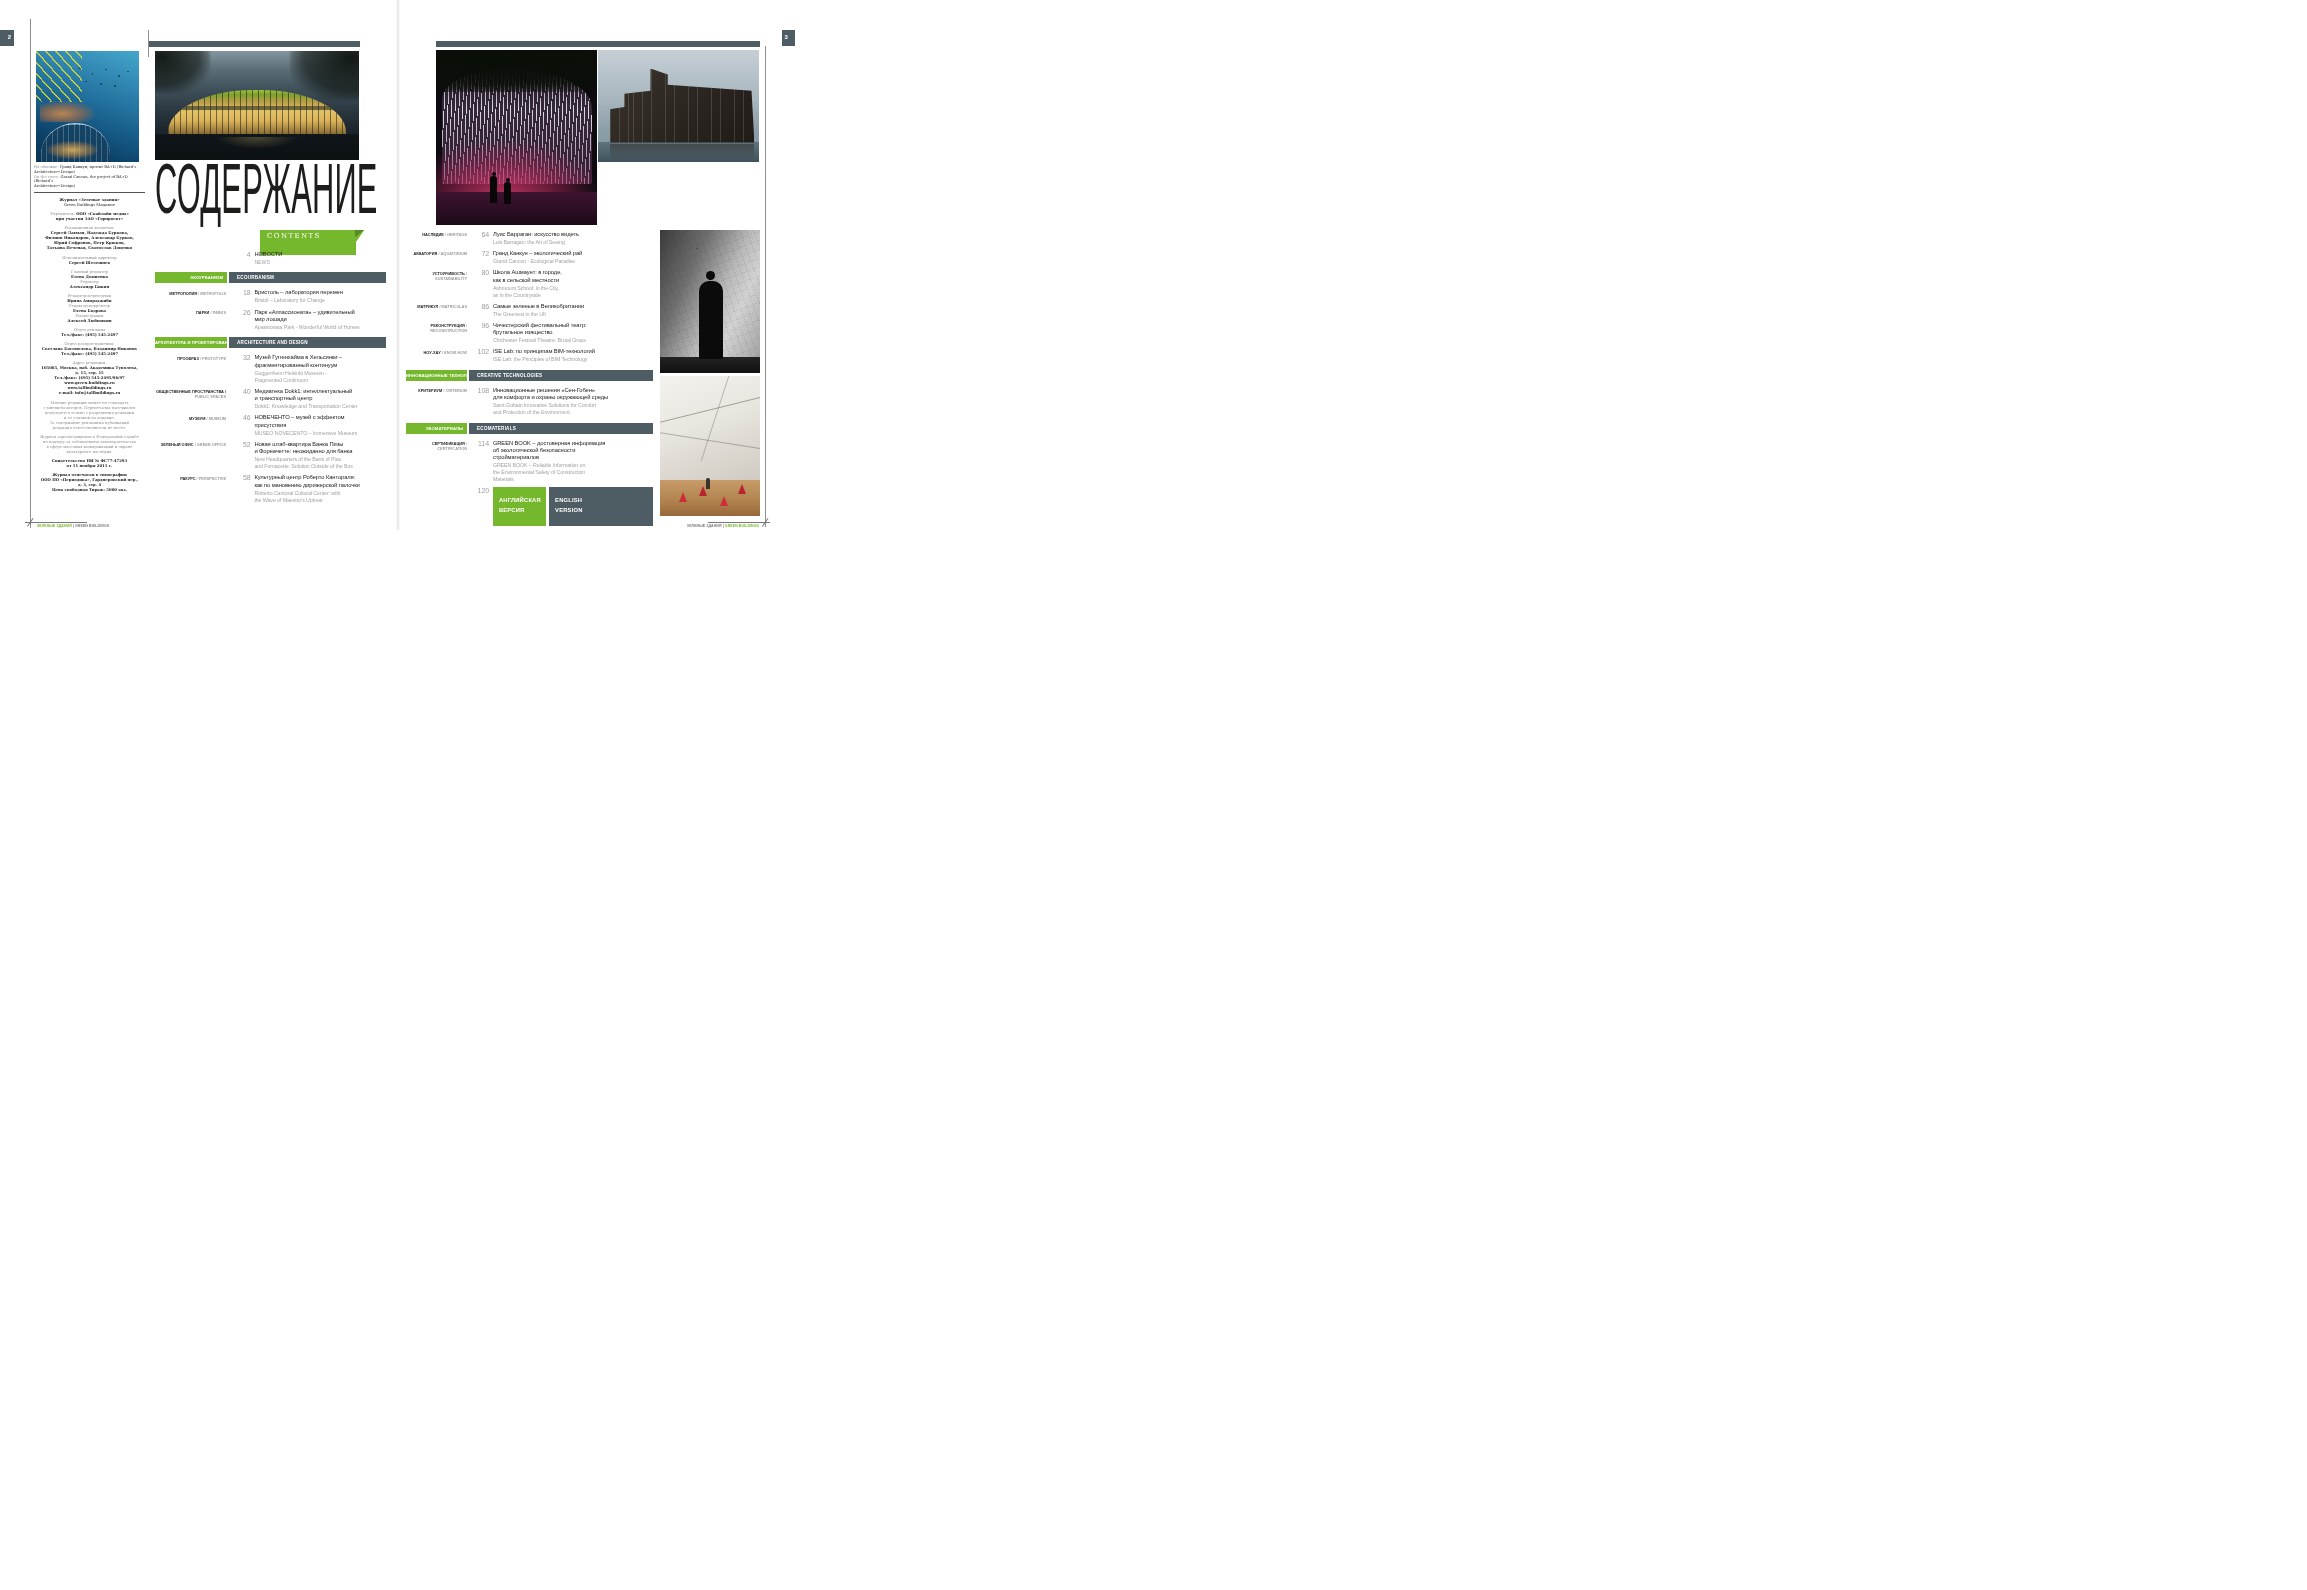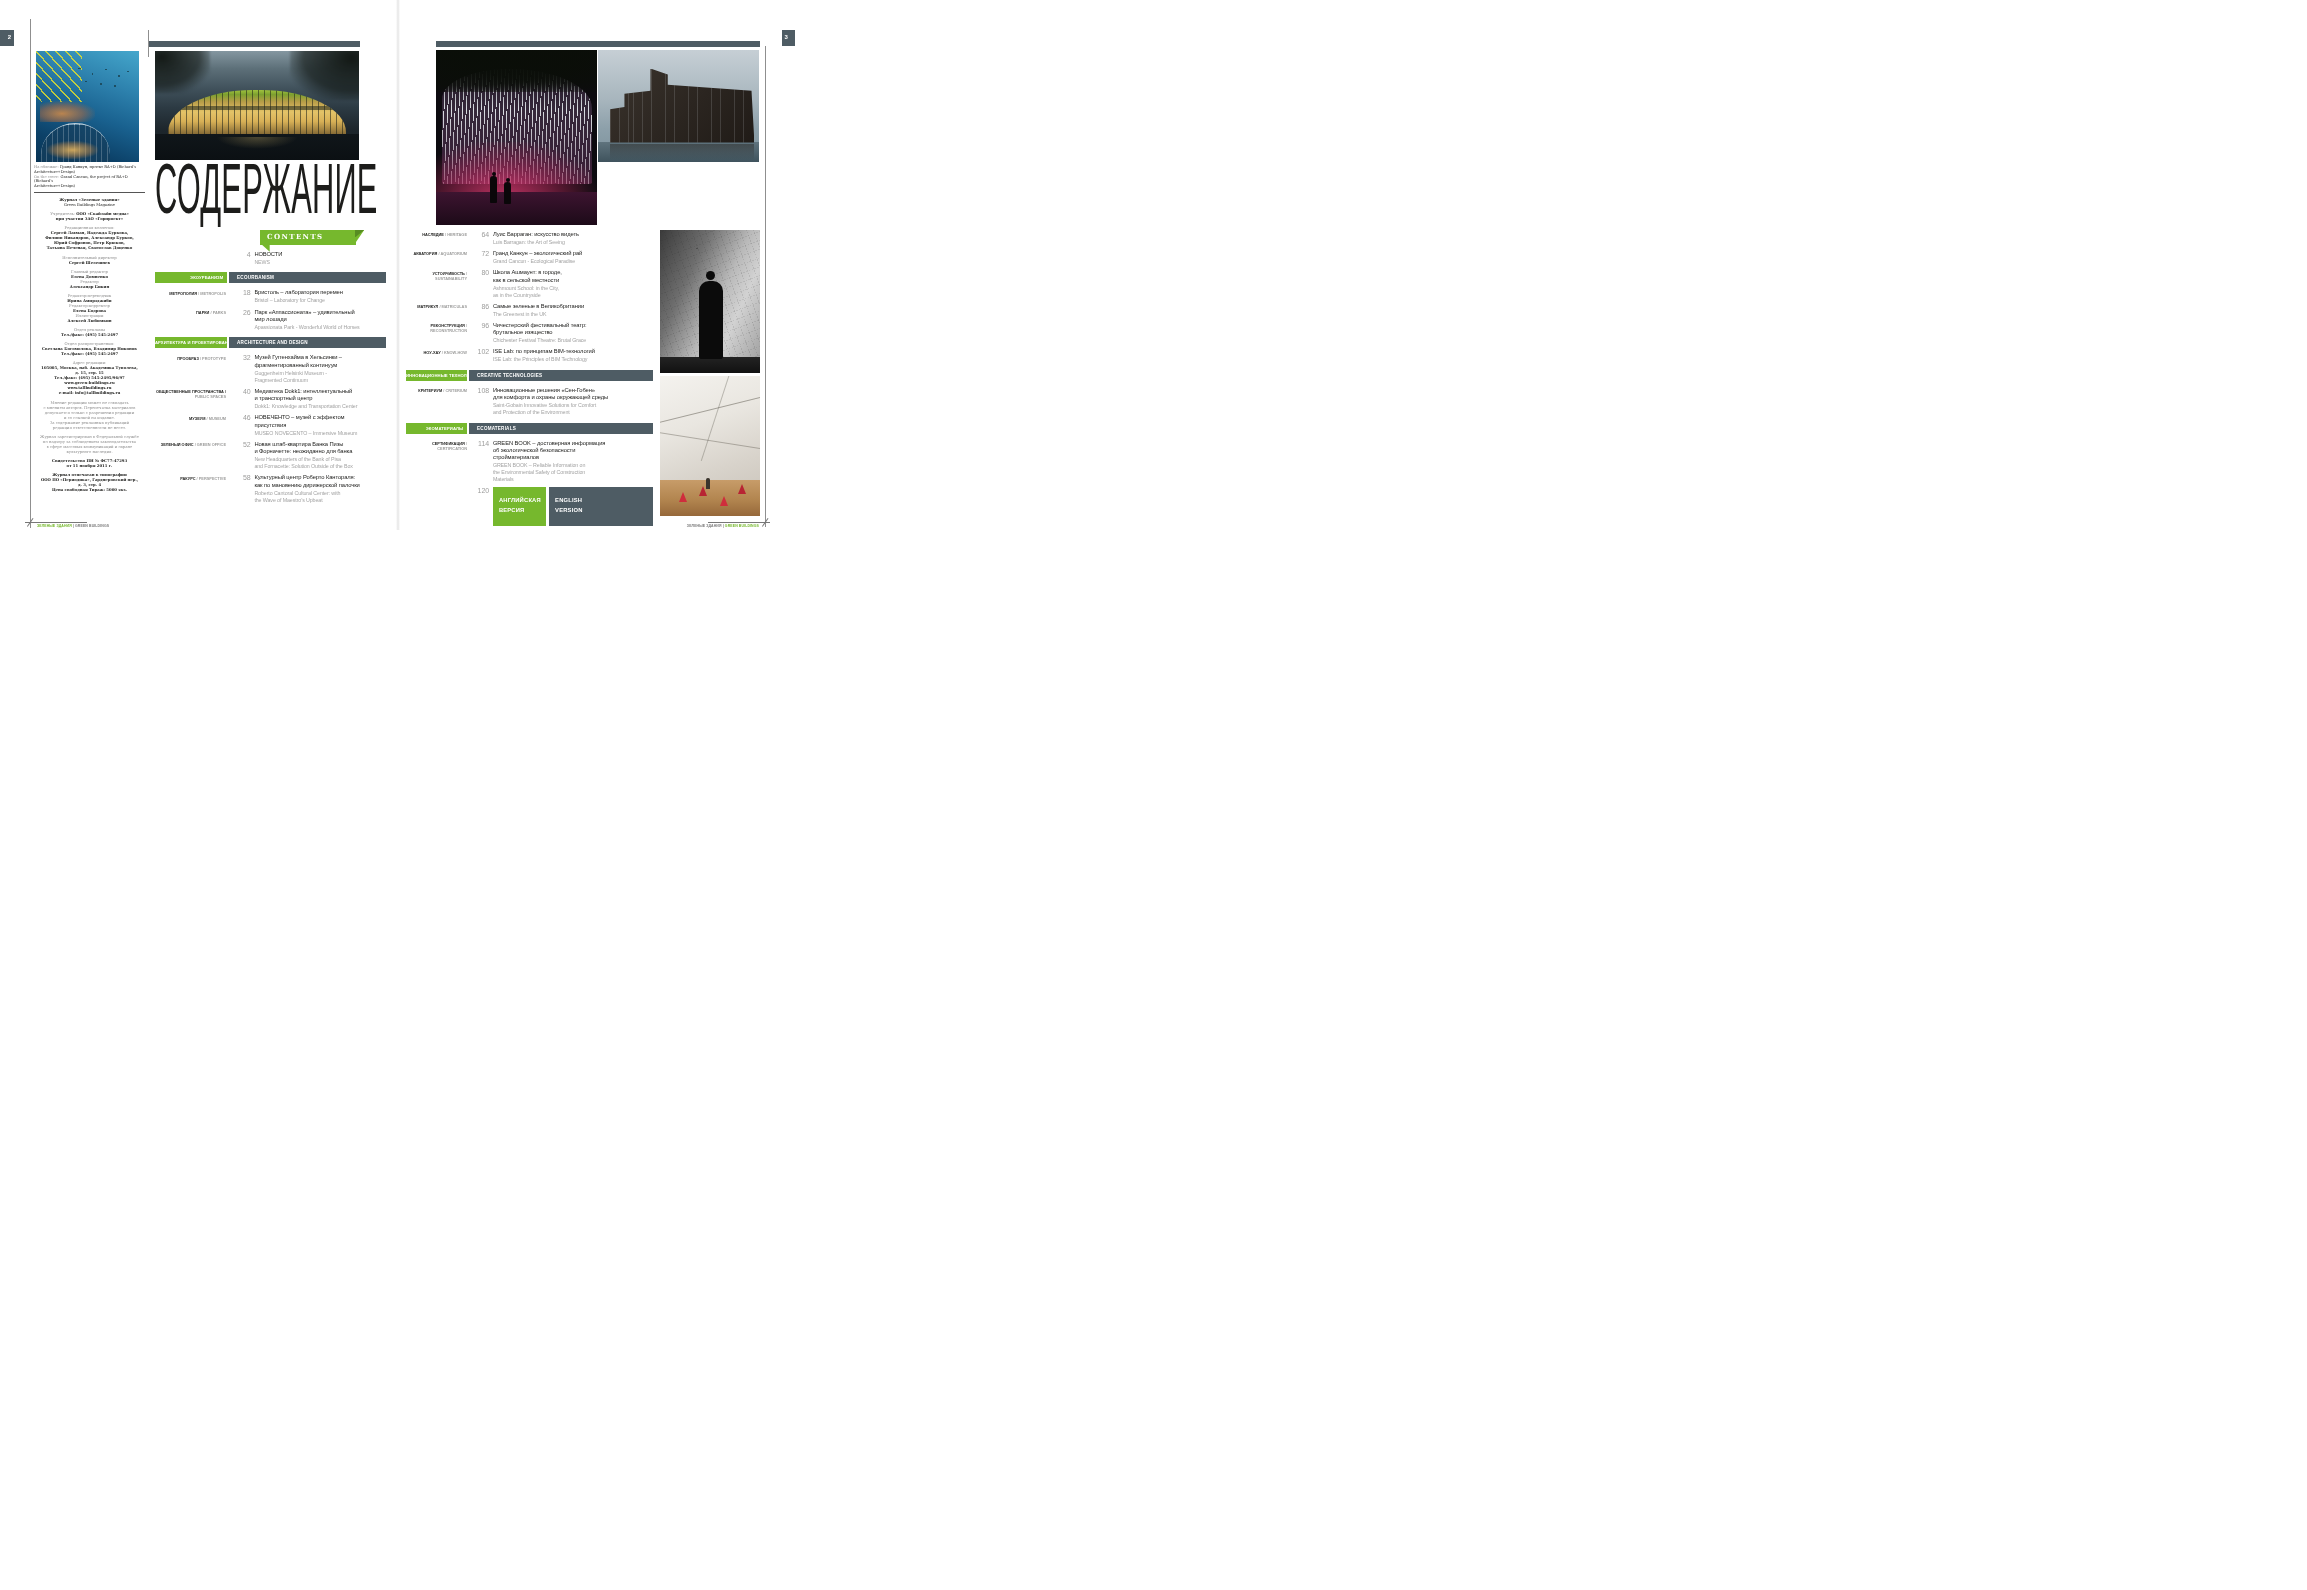--- a/index.html
+++ b/index.html
@@ -71,22 +71,22 @@
   .main-photo .ground { position:absolute; left:0; right:0; bottom:0; height:26px;
       background:linear-gradient(180deg,#10161a 0%, #0b1013 100%); }
   .main-photo .ground .refl { position:absolute; left:30%; width:40%; top:2.8px; height:12px; opacity:.5;
       background:radial-gradient(ellipse at 50% 0%, rgba(235,205,120,.55) 0%, transparent 70%); }
 
   .big-title { position:absolute; left:155px; top:162px; width:214px; height:58px; overflow:visible; }
   .big-title span { display:inline-block; font-family:"Liberation Sans", sans-serif; font-weight:400;
       font-size:70px; line-height:54px; color:#1d1d1b; white-space:nowrap;
       transform:scaleX(0.44); transform-origin:left top; letter-spacing:0.5px; }
 
-  .ribbon { position:absolute; left:260px; top:230px; width:96px; height:15px; background:#76b82d;
-      color:#fff; font-family:"DejaVu Serif", serif; font-weight:bold; font-size:7px;
+  .ribbon { position:absolute; left:260px; top:230px; width:96px; height:25px; background:#76b82d;
+      color:#fff; font-family:"DejaVu Serif", serif; font-weight:normal; font-size:7px;
       letter-spacing:1.4px; line-height:13.4px; padding-left:7px; }
   .ribbon-fold { position:absolute; left:355px; top:230px; width:9.2px; height:13.4px; background:#76b82d;
       clip-path:polygon(0 0, 100% 0, 0 100%, 0 100%); }
   .ribbon-fold-dark { position:absolute; left:355px; top:230px; width:9.2px; height:7.4px; background:#578c22;
       clip-path:polygon(0 0, 100% 0, 0 100%); }
   .ribbon-tail { position:absolute; left:260px; top:243px; width:9.7px; height:8.8px; background:#76b82d;
       clip-path:polygon(0 0, 100% 0, 100% 100%); }
 
   
   .toc { position:absolute; left:155px; top:251px; width:231px; }

